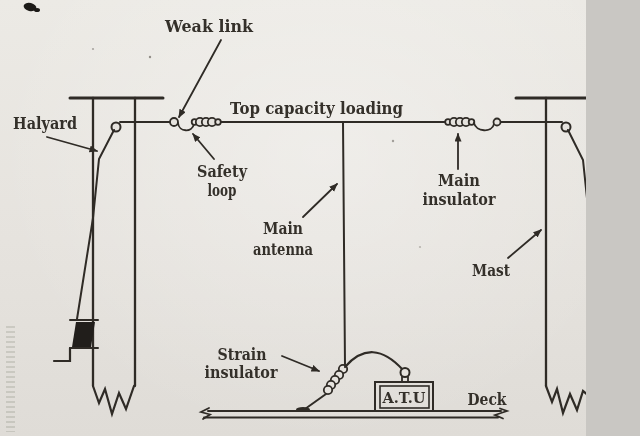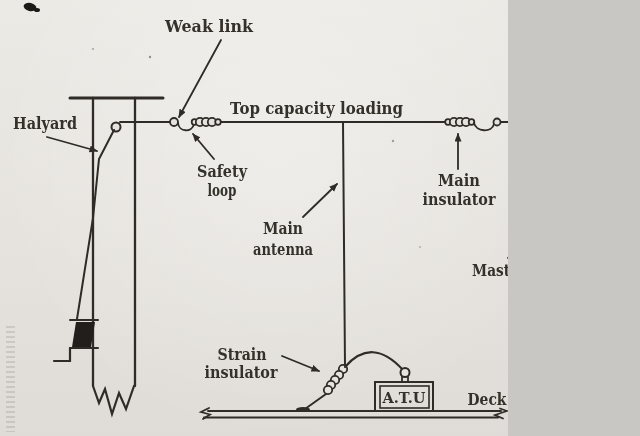--- a/index.html
+++ b/index.html
@@ -1,17 +1,17 @@
 <!DOCTYPE html>
 <html><head>
 <meta charset="utf-8">
 <style>
   html,body{margin:0;padding:0;background:#c9c7c3;}
   .stage{
-    position:relative;width:508px;height:436px;overflow:hidden;
+    position:relative;width:586px;height:436px;overflow:hidden;
     background:
       radial-gradient(ellipse at 55% 35%, rgba(255,255,255,.30), rgba(255,255,255,0) 72%),
       linear-gradient(180deg,#eceae5 0%,#e6e3de 55%,#dfdcd7 100%);
     font-family:"DejaVu Serif", serif;
   }
   svg{position:absolute;left:0;top:0;}
   .label{font-family:"DejaVu Serif", serif;font-weight:600;fill:#34302a;}
   .watermark{
     position:absolute;left:6px;top:326px;width:9px;height:106px;
     background:repeating-linear-gradient(180deg, rgba(108,114,96,.45) 0 2px, rgba(108,114,96,0) 2px 5px);

